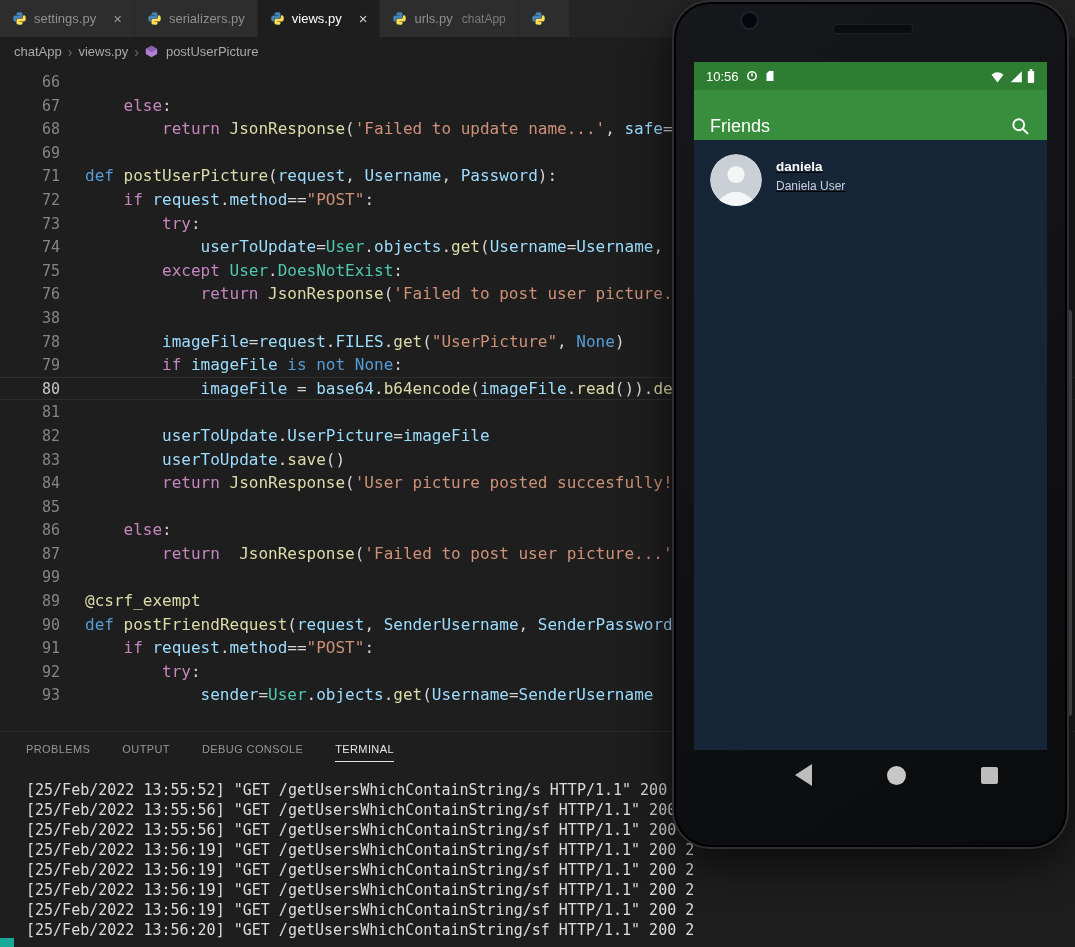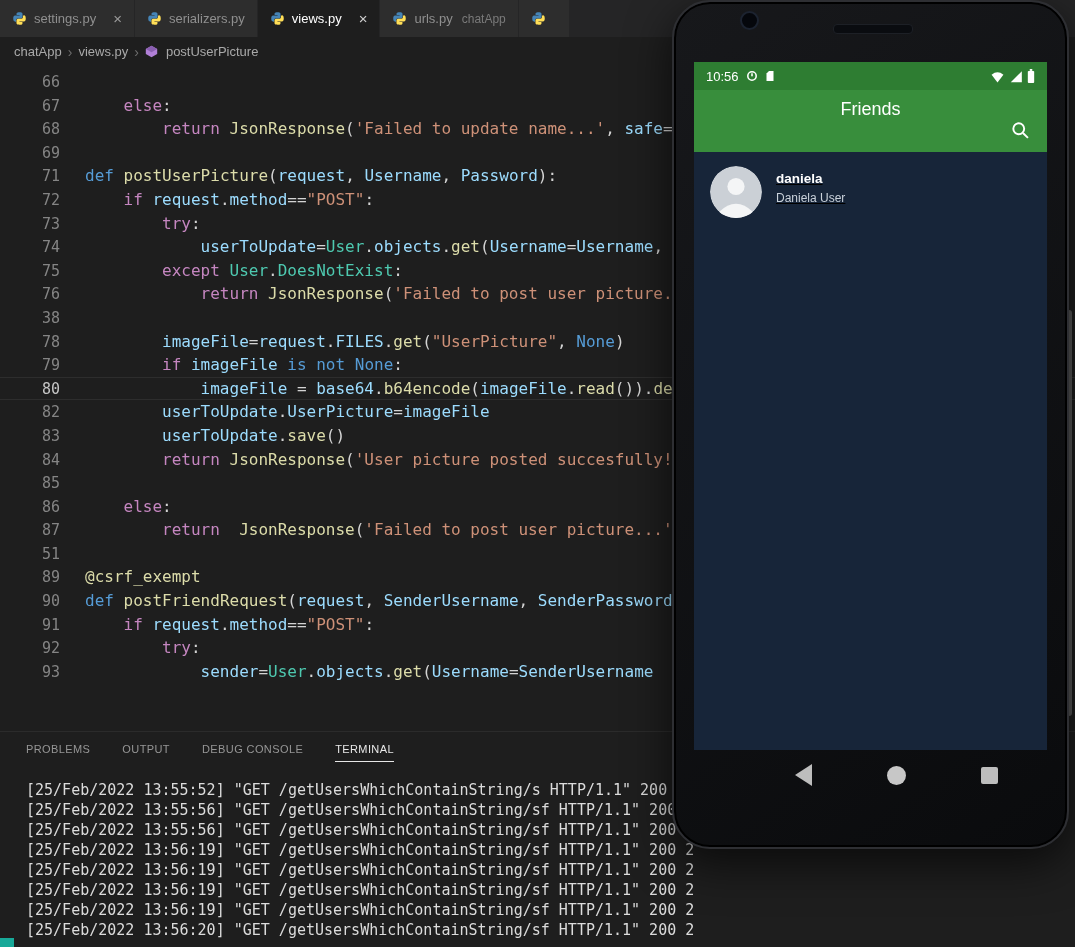--- a/index.html
+++ b/index.html
@@ -51,21 +51,21 @@
          border-radius:38px;box-shadow:0 14px 45px rgba(0,0,0,.65), inset 0 0 0 2px #000;}
   .camera{position:absolute;left:66px;top:9px;width:15px;height:15px;border-radius:50%;
           background:#05070c;border:2px solid #1c2330;}
   .speaker{position:absolute;left:159px;top:22px;width:78px;height:8px;border-radius:4px;
            background:#0a0c10;border:1px solid #1d2026;}
   .screen{position:absolute;left:20px;top:60px;width:353px;height:688px;display:flex;
           flex-direction:column;overflow:hidden;}
   .p-status{height:28px;display:flex;align-items:center;gap:7px;padding:0 12px;}
   .p-time{color:#fff;font-size:13px;}
   .p-status .right{margin-left:auto;display:flex;align-items:center;gap:4px;}
-  .p-header{height:44px;display:flex;align-items:center;padding:9px 16px;flex-direction:column;}
+  .p-header{height:44px;display:flex;align-items:flex-end;padding:3px 16px;}
   .p-title{color:#fff;font-size:18px;font-weight:500;}
   .p-search{margin-left:auto;display:flex;align-items:center;cursor:pointer;}
   .p-body{flex:1;}
   .contact{display:flex;align-items:flex-start;gap:14px;padding:14px 16px;cursor:pointer;}
   .avatar{width:52px;height:52px;border-radius:50%;overflow:hidden;flex:none;}
   .c-name{color:#fff;font-size:13.5px;font-weight:bold;margin-top:5px;}
   .c-sub{color:#c9d1da;font-size:12px;margin-top:5px;}
   .navbar{position:absolute;left:20px;top:750px;width:353px;height:46px;display:flex;
           align-items:center;justify-content:space-evenly;padding-left:26px;}
   .nav-back{width:0;height:0;border-top:11px solid transparent;border-bottom:11px solid transparent;
@@ -150,27 +150,28 @@
       <div class="code-line"><span class="ln">71</span><span><span style="color: rgb(86, 156, 214);">def</span><span style="color: rgb(212, 212, 212);"> </span><span style="color: rgb(220, 220, 170);">postUserPicture</span><span style="color: rgb(212, 212, 212);">(</span><span style="color: rgb(156, 220, 254);">request</span><span style="color: rgb(212, 212, 212);">, </span><span style="color: rgb(156, 220, 254);">Username</span><span style="color: rgb(212, 212, 212);">, </span><span style="color: rgb(156, 220, 254);">Password</span><span style="color: rgb(212, 212, 212);">):</span></span></div>
       <div class="code-line"><span class="ln">72</span><span><span style="color: rgb(212, 212, 212);">    </span><span style="color: rgb(197, 134, 192);">if</span><span style="color: rgb(212, 212, 212);"> </span><span style="color: rgb(156, 220, 254);">request</span><span style="color: rgb(212, 212, 212);">.</span><span style="color: rgb(156, 220, 254);">method</span><span style="color: rgb(212, 212, 212);">==</span><span style="color: rgb(206, 145, 120);">"POST"</span><span style="color: rgb(212, 212, 212);">:</span></span></div>
       <div class="code-line"><span class="ln">73</span><span><span style="color: rgb(212, 212, 212);">        </span><span style="color: rgb(197, 134, 192);">try</span><span style="color: rgb(212, 212, 212);">:</span></span></div>
       <div class="code-line"><span class="ln">74</span><span><span style="color: rgb(212, 212, 212);">            </span><span style="color: rgb(156, 220, 254);">userToUpdate</span><span style="color: rgb(212, 212, 212);">=</span><span style="color: rgb(78, 201, 176);">User</span><span style="color: rgb(212, 212, 212);">.</span><span style="color: rgb(156, 220, 254);">objects</span><span style="color: rgb(212, 212, 212);">.</span><span style="color: rgb(220, 220, 170);">get</span><span style="color: rgb(212, 212, 212);">(</span><span style="color: rgb(156, 220, 254);">Username</span><span style="color: rgb(212, 212, 212);">=</span><span style="color: rgb(156, 220, 254);">Username</span><span style="color: rgb(212, 212, 212);">,</span></span></div>
       <div class="code-line"><span class="ln">75</span><span><span style="color: rgb(212, 212, 212);">        </span><span style="color: rgb(197, 134, 192);">except</span><span style="color: rgb(212, 212, 212);"> </span><span style="color: rgb(78, 201, 176);">User</span><span style="color: rgb(212, 212, 212);">.</span><span style="color: rgb(78, 201, 176);">DoesNotExist</span><span style="color: rgb(212, 212, 212);">:</span></span></div>
       <div class="code-line"><span class="ln">76</span><span><span style="color: rgb(212, 212, 212);">            </span><span style="color: rgb(197, 134, 192);">return</span><span style="color: rgb(212, 212, 212);"> </span><span style="color: rgb(220, 220, 170);">JsonResponse</span><span style="color: rgb(212, 212, 212);">(</span><span style="color: rgb(206, 145, 120);">'Failed to post user picture.</span></span></div>
       <div class="code-line"><span class="ln">38</span><span></span></div>
       <div class="code-line"><span class="ln">78</span><span><span style="color: rgb(212, 212, 212);">        </span><span style="color: rgb(156, 220, 254);">imageFile</span><span style="color: rgb(212, 212, 212);">=</span><span style="color: rgb(156, 220, 254);">request</span><span style="color: rgb(212, 212, 212);">.</span><span style="color: rgb(156, 220, 254);">FILES</span><span style="color: rgb(212, 212, 212);">.</span><span style="color: rgb(220, 220, 170);">get</span><span style="color: rgb(212, 212, 212);">(</span><span style="color: rgb(206, 145, 120);">"UserPicture"</span><span style="color: rgb(212, 212, 212);">, </span><span style="color: rgb(86, 156, 214);">None</span><span style="color: rgb(212, 212, 212);">)</span></span></div>
       <div class="code-line"><span class="ln">79</span><span><span style="color: rgb(212, 212, 212);">        </span><span style="color: rgb(197, 134, 192);">if</span><span style="color: rgb(212, 212, 212);"> </span><span style="color: rgb(156, 220, 254);">imageFile</span><span style="color: rgb(212, 212, 212);"> </span><span style="color: rgb(86, 156, 214);">is</span><span style="color: rgb(212, 212, 212);"> </span><span style="color: rgb(86, 156, 214);">not</span><span style="color: rgb(212, 212, 212);"> </span><span style="color: rgb(86, 156, 214);">None</span><span style="color: rgb(212, 212, 212);">:</span></span></div>
       <div class="code-line current"><span class="ln">80</span><span><span style="color: rgb(212, 212, 212);">            </span><span style="color: rgb(156, 220, 254);">imageFile</span><span style="color: rgb(212, 212, 212);"> = </span><span style="color: rgb(156, 220, 254);">base64</span><span style="color: rgb(212, 212, 212);">.</span><span style="color: rgb(220, 220, 170);">b64encode</span><span style="color: rgb(212, 212, 212);">(</span><span style="color: rgb(156, 220, 254);">imageFile</span><span style="color: rgb(212, 212, 212);">.</span><span style="color: rgb(220, 220, 170);">read</span><span style="color: rgb(212, 212, 212);">()).</span><span style="color: rgb(220, 220, 170);">de</span></span></div>
+      <div class="code-line"><span class="ln">81</span><span></span></div>
       <div class="code-line"><span class="ln">82</span><span><span style="color: rgb(212, 212, 212);">        </span><span style="color: rgb(156, 220, 254);">userToUpdate</span><span style="color: rgb(212, 212, 212);">.</span><span style="color: rgb(156, 220, 254);">UserPicture</span><span style="color: rgb(212, 212, 212);">=</span><span style="color: rgb(156, 220, 254);">imageFile</span></span></div>
       <div class="code-line"><span class="ln">83</span><span><span style="color: rgb(212, 212, 212);">        </span><span style="color: rgb(156, 220, 254);">userToUpdate</span><span style="color: rgb(212, 212, 212);">.</span><span style="color: rgb(220, 220, 170);">save</span><span style="color: rgb(212, 212, 212);">()</span></span></div>
       <div class="code-line"><span class="ln">84</span><span><span style="color: rgb(212, 212, 212);">        </span><span style="color: rgb(197, 134, 192);">return</span><span style="color: rgb(212, 212, 212);"> </span><span style="color: rgb(220, 220, 170);">JsonResponse</span><span style="color: rgb(212, 212, 212);">(</span><span style="color: rgb(206, 145, 120);">'User picture posted succesfully!</span></span></div>
       <div class="code-line"><span class="ln">85</span><span></span></div>
       <div class="code-line"><span class="ln">86</span><span><span style="color: rgb(212, 212, 212);">    </span><span style="color: rgb(197, 134, 192);">else</span><span style="color: rgb(212, 212, 212);">:</span></span></div>
       <div class="code-line"><span class="ln">87</span><span><span style="color: rgb(212, 212, 212);">        </span><span style="color: rgb(197, 134, 192);">return</span><span style="color: rgb(212, 212, 212);">  </span><span style="color: rgb(220, 220, 170);">JsonResponse</span><span style="color: rgb(212, 212, 212);">(</span><span style="color: rgb(206, 145, 120);">'Failed to post user picture...'</span></span></div>
-      <div class="code-line"><span class="ln">51</span><span></span></div>
+      <div class="code-line"><span class="ln">99</span><span></span></div>
       <div class="code-line"><span class="ln">89</span><span><span style="color: rgb(220, 220, 170);">@csrf_exempt</span></span></div>
       <div class="code-line"><span class="ln">90</span><span><span style="color: rgb(86, 156, 214);">def</span><span style="color: rgb(212, 212, 212);"> </span><span style="color: rgb(220, 220, 170);">postFriendRequest</span><span style="color: rgb(212, 212, 212);">(</span><span style="color: rgb(156, 220, 254);">request</span><span style="color: rgb(212, 212, 212);">, </span><span style="color: rgb(156, 220, 254);">SenderUsername</span><span style="color: rgb(212, 212, 212);">, </span><span style="color: rgb(156, 220, 254);">SenderPassword</span></span></div>
       <div class="code-line"><span class="ln">91</span><span><span style="color: rgb(212, 212, 212);">    </span><span style="color: rgb(197, 134, 192);">if</span><span style="color: rgb(212, 212, 212);"> </span><span style="color: rgb(156, 220, 254);">request</span><span style="color: rgb(212, 212, 212);">.</span><span style="color: rgb(156, 220, 254);">method</span><span style="color: rgb(212, 212, 212);">==</span><span style="color: rgb(206, 145, 120);">"POST"</span><span style="color: rgb(212, 212, 212);">:</span></span></div>
       <div class="code-line"><span class="ln">92</span><span><span style="color: rgb(212, 212, 212);">        </span><span style="color: rgb(197, 134, 192);">try</span><span style="color: rgb(212, 212, 212);">:</span></span></div>
       <div class="code-line"><span class="ln">93</span><span><span style="color: rgb(212, 212, 212);">            </span><span style="color: rgb(156, 220, 254);">sender</span><span style="color: rgb(212, 212, 212);">=</span><span style="color: rgb(78, 201, 176);">User</span><span style="color: rgb(212, 212, 212);">.</span><span style="color: rgb(156, 220, 254);">objects</span><span style="color: rgb(212, 212, 212);">.</span><span style="color: rgb(220, 220, 170);">get</span><span style="color: rgb(212, 212, 212);">(</span><span style="color: rgb(156, 220, 254);">Username</span><span style="color: rgb(212, 212, 212);">=</span><span style="color: rgb(156, 220, 254);">SenderUsername</span></span></div>
     </div>
 
   <div class="panel">
     <div class="panel-tabs" id="panelTabs">
         <span class="panel-tab">PROBLEMS</span>

